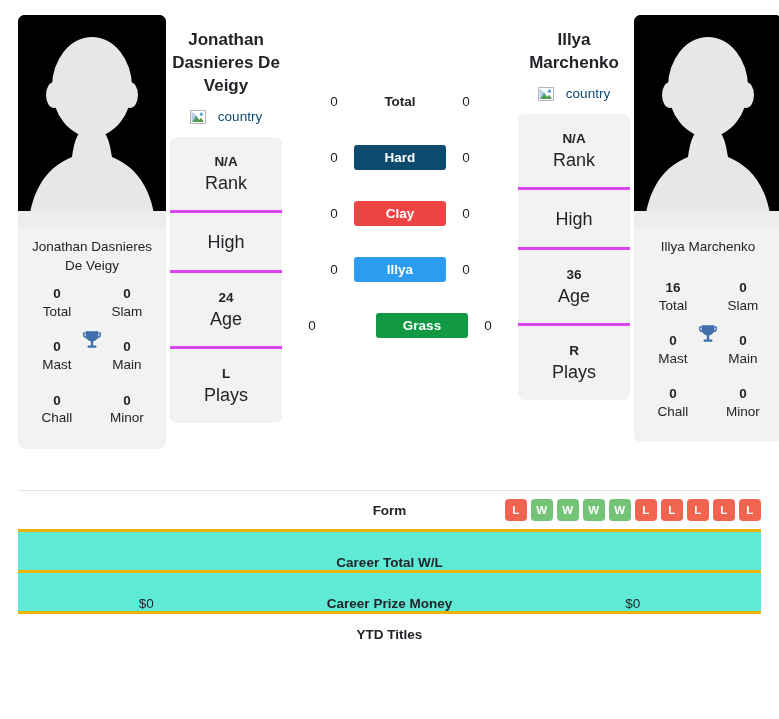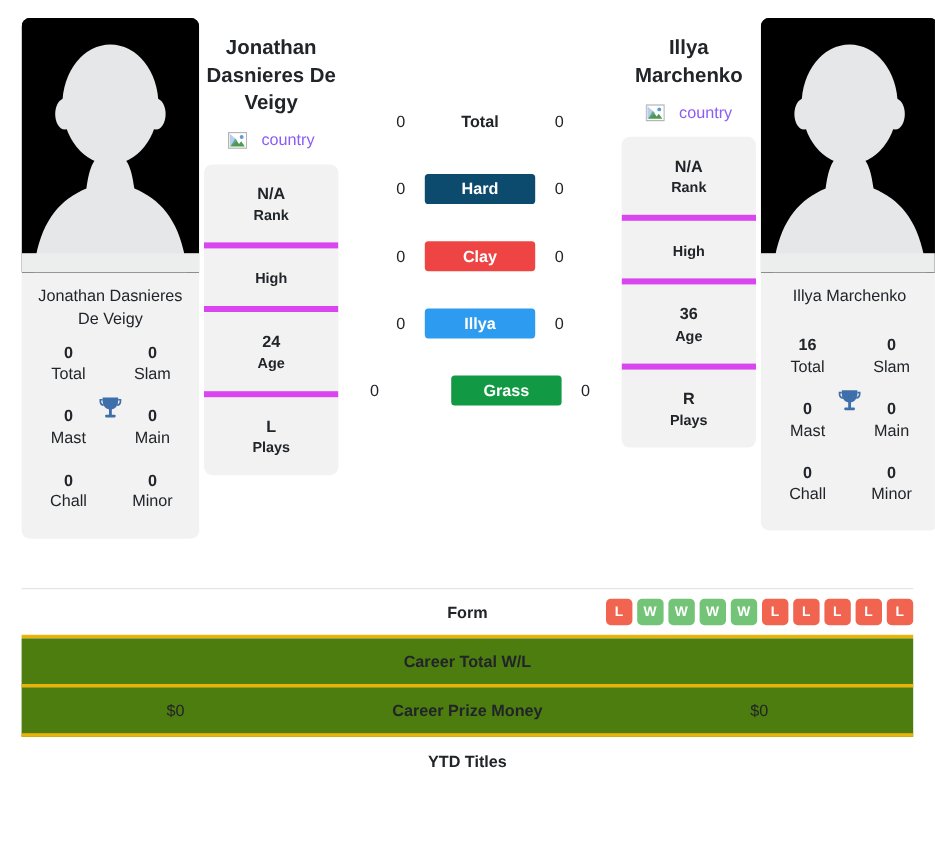--- a/index.html
+++ b/index.html
@@ -79,43 +79,43 @@
     font-size: 17px;
     font-weight: bold;
     line-height: 1.35;
     color: #212529;
     margin-top: 14px;
     word-wrap: break-word;
   }
   .country-line {
     margin-top: 11px;
     font-size: 13.5px;
-    color: #8b5cf6;
+    color: #0c4a6e;
     display: flex;
     align-items: center;
     justify-content: center;
     gap: 12px;
     white-space: nowrap;
   }
   .broken-img { width: 16px; height: 16px; display: inline-block; flex: 0 0 16px; }
 
   .info-card {
     background: #f2f2f2;
     border-radius: 7px;
     margin-top: 12px;
     overflow: hidden;
   }
   .info-row {
     padding: 16px 4px 15px 4px;
-    border-bottom: 5px solid #d946ef;
+    border-bottom: 3px solid #d946ef;
     line-height: 1.35;
   }
   .info-row:last-child { border-bottom: none; }
   .info-val { font-size: 13.5px; font-weight: bold; display: block; min-height: 1px; }
-  .info-lbl { font-size: 12px; display: block; font-weight: bold; }
+  .info-lbl { font-size: 18px; display: block; }
 
   
   .surface-col {
     flex: 1 1 auto;
     padding: 0 6px;
     margin-top: 58px;
   }
   .surf-row {
     display: flex;
     align-items: center;
@@ -148,21 +148,21 @@
   .stat-table {
     margin: 0 18px;
     border-top: 1px solid #e4e4e4;
   }
   .t-row {
     display: flex;
     align-items: center;
     height: 41px;
     border-bottom: 3px solid #eab308;
   }
-  .t-row.shaded { background: #4d7c0f; }
+  .t-row.shaded { background: #5eead4; align-items: flex-end; }
   .t-row.last { border-bottom: none; }
   .t-left, .t-right {
     flex: 1 1 0;
     text-align: center;
     font-size: 13.5px;
     color: #212529;
     display: flex;
     align-items: center;
     justify-content: center;
   }

